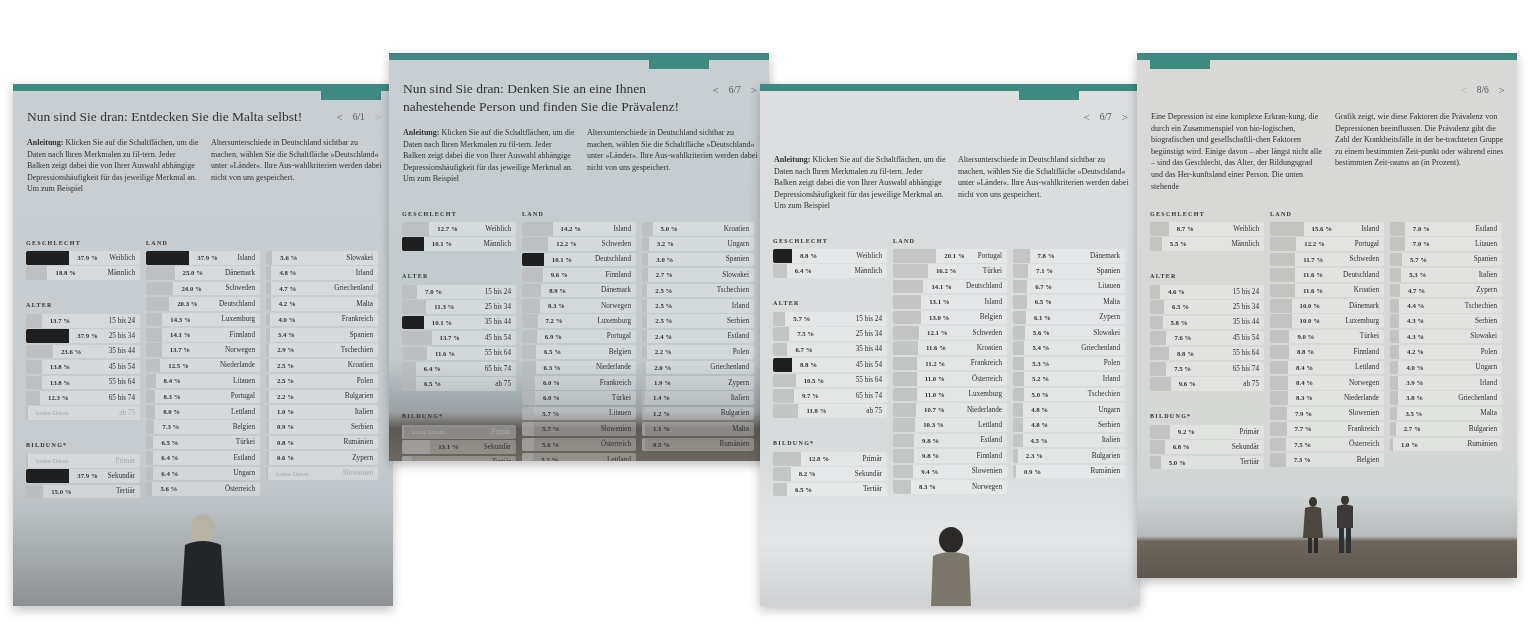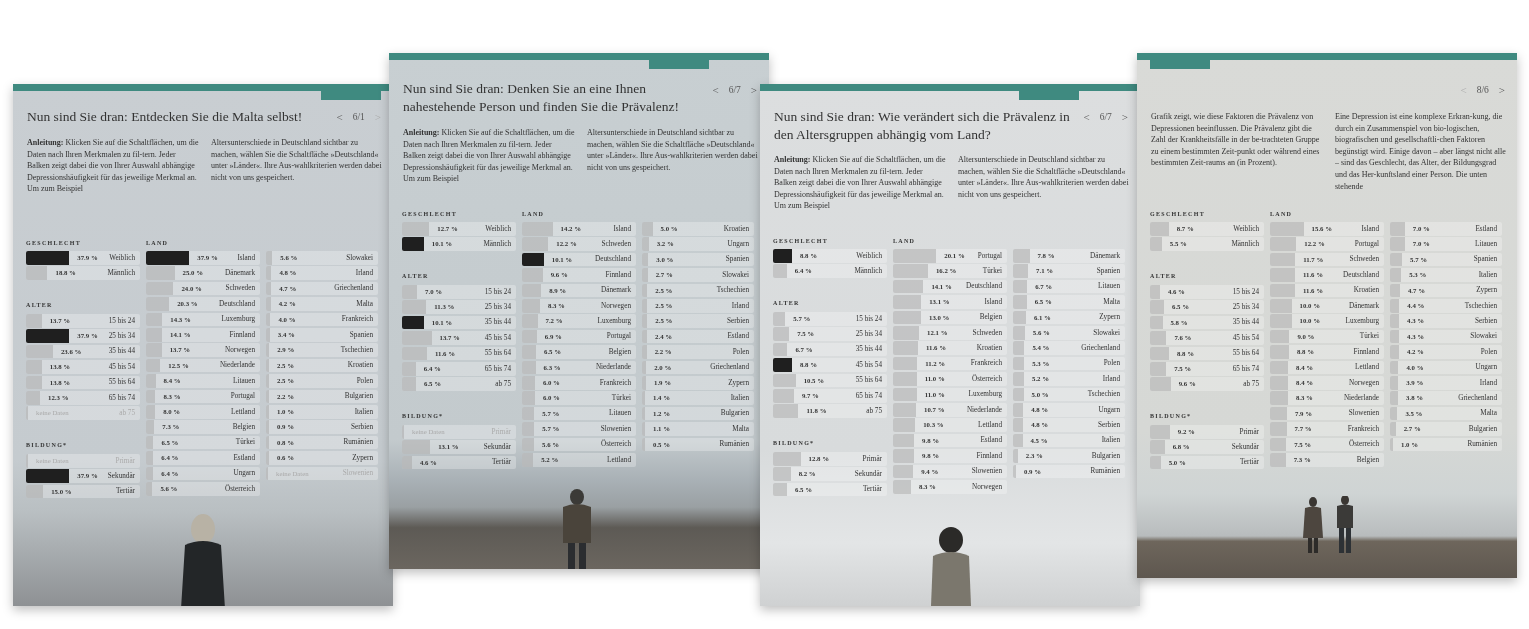--- a/index.html
+++ b/index.html
@@ -280,21 +280,21 @@
         <span class="val" style="left: 10px;">keine Daten</span>
         <span class="lbl">Slowenien</span>
       </div>
     </div>
   <svg class="person" width="60" height="100" style="left:160px; top:425px;" viewBox="0 0 60 100">
     <ellipse cx="30" cy="20" rx="12" ry="15" fill="#b8b2a5"></ellipse>
     <path d="M12 36 Q30 28 48 36 L52 100 L8 100 Z" fill="#232628"></path>
   </svg>
 </div>
 
-<div class="card" style="left:389px; top:53px; width:380px; height:516px; background:linear-gradient(#c8cfd2 0%, #c3cacd 75%, #a8b0b5 83%, #9aa0a3 88%, #5d5a55 92%, #6b665f 100%);">
+<div class="card" style="left:389px; top:53px; width:380px; height:408px; background:linear-gradient(#c8cfd2 0%, #c3cacd 75%, #a8b0b5 83%, #9aa0a3 88%, #5d5a55 92%, #6b665f 100%);">
   <div class="topbar"></div>
   <div class="tab" style="left:260px; width:60px;"></div>
   <div class="title" style="top:27px; right:70px;">Nun sind Sie dran: Denken Sie an eine Ihnen nahestehende Person und finden Sie die Prävalenz!</div>
   <div class="nav" style="top:31px;">
     <span class="arrow">&lt;</span>
     <span>6/7</span>
     <span class="arrow">&gt;</span>
   </div>
   <div class="intro" style="top:74px;">
     <div><b>Anleitung:</b><span> Klicken Sie auf die Schaltflächen, um die Daten nach Ihren Merkmalen zu fil-tern. Jeder Balken zeigt dabei die von Ihrer Auswahl abhängige Depressionshäufigkeit für das jeweilige Merkmal an. Um zum Beispiel</span></div>
@@ -525,21 +525,20 @@
     <ellipse cx="20" cy="8" rx="7" ry="8" fill="#3b3a37"></ellipse>
     <path d="M6 18 Q20 12 34 18 L34 54 L6 54 Z" fill="#4a443b"></path>
     <rect x="11" y="54" width="7" height="30" fill="#2b2d30"></rect>
     <rect x="22" y="54" width="7" height="30" fill="#2b2d30"></rect>
   </svg>
 </div>
 
 <div class="card" style="left:760px; top:84px; width:380px; height:522px; background:linear-gradient(#dcdedf 0%, #d8dbdc 70%, #e3e5e6 88%, #cfd1d2 100%);">
   <div class="topbar"></div>
   <div class="tab" style="left:259px; width:60px;"></div>
-  <div class="title" style="top:24px; right:70px;">Nun sind Sie dran: Wie verändert sich die Prävalenz in den Altersgruppen abhängig vom Land?</div>
   <div class="nav" style="top:27px;">
     <span class="arrow">&lt;</span>
     <span>6/7</span>
     <span class="arrow">&gt;</span>
   </div>
   <div class="intro" style="top:70px;">
     <div><b>Anleitung:</b><span> Klicken Sie auf die Schaltflächen, um die Daten nach Ihren Merkmalen zu fil-tern. Jeder Balken zeigt dabei die von Ihrer Auswahl abhängige Depressionshäufigkeit für das jeweilige Merkmal an. Um zum Beispiel</span></div>
     <div>Altersunterschiede in Deutschland sichtbar zu machen, wählen Sie die Schaltfläche »Deutschland« unter »Länder«. Ihre Aus-wahlkriterien werden dabei nicht von uns gespeichert.</div>
   </div>
   <div class="panel" id="panel-2" style="left:13px; top:154px;">
@@ -771,22 +770,22 @@
 
 <div class="card" style="left:1137px; top:53px; width:380px; height:525px; background:linear-gradient(#d9dad7 0%, #d6d8d5 72%, #cfd4d4 84%, #b8bcbd 92%, #6e665c 93%, #5e574f 100%);">
   <div class="topbar"></div>
   <div class="tab" style="left:13px; width:60px;"></div>
   <div class="nav" style="top:31px;">
     <span class="arrow dim">&lt;</span>
     <span>8/6</span>
     <span class="arrow">&gt;</span>
   </div>
   <div class="intro" style="top:58px;">
+    <div>Eine Depression ist eine komplexe Erkran-kung, die durch ein Zusammenspiel von bio-logischen, biografischen und gesellschaftli-chen Faktoren begünstigt wird. Einige davon – aber längst nicht alle – sind das Geschlecht, das Alter, der Bildungsgrad und das Her-kunftsland einer Person. Die unten stehende</div>
     <div>Grafik zeigt, wie diese Faktoren die Prävalenz von Depressionen beeinflussen. Die Prävalenz gibt die Zahl der Krankheitsfälle in der be-trachteten Gruppe zu einem bestimmten Zeit-punkt oder während eines bestimmten Zeit-raums an (in Prozent).</div>
-    <div>Eine Depression ist eine komplexe Erkran-kung, die durch ein Zusammenspiel von bio-logischen, biografischen und gesellschaftli-chen Faktoren begünstigt wird. Einige davon – aber längst nicht alle – sind das Geschlecht, das Alter, der Bildungsgrad und das Her-kunftsland einer Person. Die unten stehende</div>
   </div>
   <div class="panel" id="panel-3" style="left:13px; top:158px;">
       <div class="sec-head" style="left: 0px; top: 0px;">GESCHLECHT</div>
       <div class="sec-head" style="left: 120px; top: 0px;">LAND</div>
       <div class="bar-row" style="left: 0px; top: 11px; width: 114px;">
         <div class="fill" style="width: 18.7504px;"></div>
         <span class="val" style="left: 26.7504px;">8.7 %</span>
         <span class="lbl">Weiblich</span>
       </div>
       <div class="bar-row" style="left: 0px; top: 26.4px; width: 114px;">

